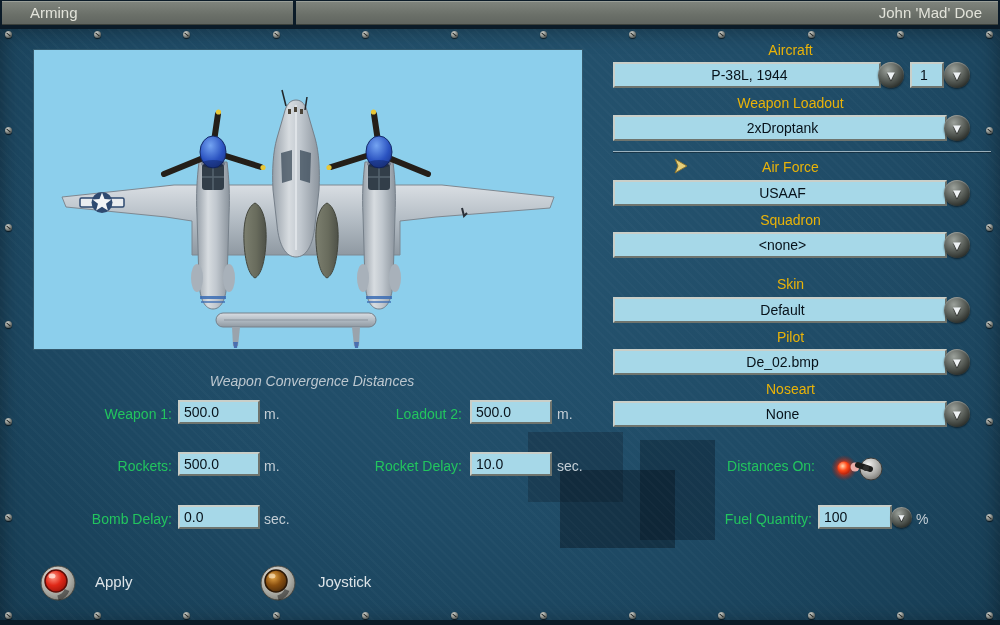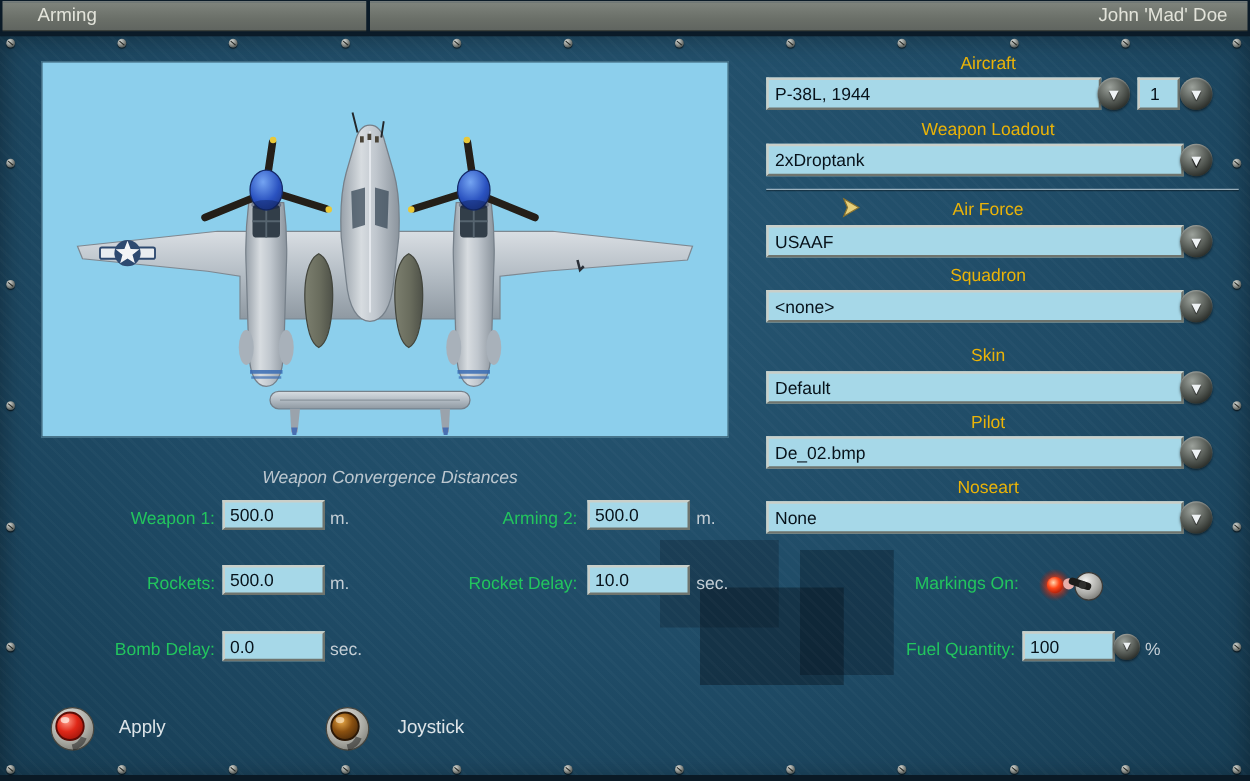--- a/index.html
+++ b/index.html
@@ -47,21 +47,21 @@
   }
   
   .combo-label{
     position:absolute;left:613px;width:355px;text-align:center;
     font-size:14px;color:#eab308;
   }
   .combo-field{
     position:absolute;height:26px;box-sizing:border-box;
     background:#a6d8e8;border:2px solid;border-color:#c9cfc9 #6e746e #6e746e #c9cfc9;
     font-size:14px;line-height:22px;color:#07121a;padding-left:5px;
-    white-space:nowrap;overflow:hidden;cursor:pointer;
+    white-space:nowrap;overflow:hidden;cursor:pointer;text-align:center;
   }
   .dd-btn{
     position:absolute;width:26px;height:26px;border-radius:50%;cursor:pointer;
     background:radial-gradient(circle at 38% 30%, #9ba19b, #4b504b 55%, #1b1e1b 88%);
     box-shadow:0 1px 2px rgba(0,0,0,.55), inset 0 1px 1px rgba(255,255,255,.28);
     display:flex;align-items:center;justify-content:center;
   }
   .dd-btn span{color:#eef2f4;font-size:13px;line-height:1;text-shadow:0 1px 1px #000;margin-top:1px;}
   .dd-btn.small{width:21px;height:21px;}
   .dd-btn.small span{font-size:10px;}
@@ -285,37 +285,37 @@
   <svg class="abs" style="left:674px;top:158px" width="16" height="18" viewBox="0 0 16 18">
     <path d="M1,1 L13,8 L1,15 L4,8 Z" fill="#e6cf7a" stroke="#8a7430" stroke-width="1"></path>
   </svg>
 
   <div class="sec-title" style="left:112px;top:373px;width:400px">Weapon Convergence Distances</div>
 
   <div class="flabel" style="left:20px;top:406px;width:152px">Weapon 1:</div>
   <input class="num-field" style="left: 178px; top: 400px;" value="500.0">
   <div class="funit" style="left:264px;top:406px">m.</div>
 
-  <div class="flabel" style="left:280px;top:406px;width:182px">Arming 2:</div>
+  <div class="flabel" style="left:280px;top:406px;width:182px">Loadout 2:</div>
   <input class="num-field" style="left: 470px; top: 400px;" value="500.0">
   <div class="funit" style="left:557px;top:406px">m.</div>
 
   <div class="flabel" style="left:20px;top:458px;width:152px">Rockets:</div>
   <input class="num-field" style="left: 178px; top: 452px;" value="500.0">
   <div class="funit" style="left:264px;top:458px">m.</div>
 
   <div class="flabel" style="left:280px;top:458px;width:182px">Rocket Delay:</div>
   <input class="num-field" style="left: 470px; top: 452px;" value="10.0">
   <div class="funit" style="left:557px;top:458px">sec.</div>
 
   <div class="flabel" style="left:20px;top:511px;width:152px">Bomb Delay:</div>
   <input class="num-field" style="left: 178px; top: 505px;" value="0.0">
   <div class="funit" style="left:264px;top:511px">sec.</div>
 
-  <div class="flabel" style="left:620px;top:458px;width:195px">Markings On:</div>
+  <div class="flabel" style="left:620px;top:458px;width:195px">Distances On:</div>
   <svg class="abs" style="left:830px;top:450px;cursor:pointer" width="58" height="36" viewBox="0 0 58 36">
     <defs>
       <radialGradient id="glowG" cx=".5" cy=".5" r=".5">
         <stop offset="0" stop-color="#ff8a40" stop-opacity=".95"></stop>
           <stop offset=".5" stop-color="#e03414" stop-opacity=".7"></stop>
           <stop offset="1" stop-color="#a01808" stop-opacity="0"></stop>
       </radialGradient>
       <radialGradient id="coreG" cx=".4" cy=".35" r=".8">
         <stop offset="0" stop-color="#ffd8b0"></stop>
           <stop offset=".45" stop-color="#ff4818"></stop>

